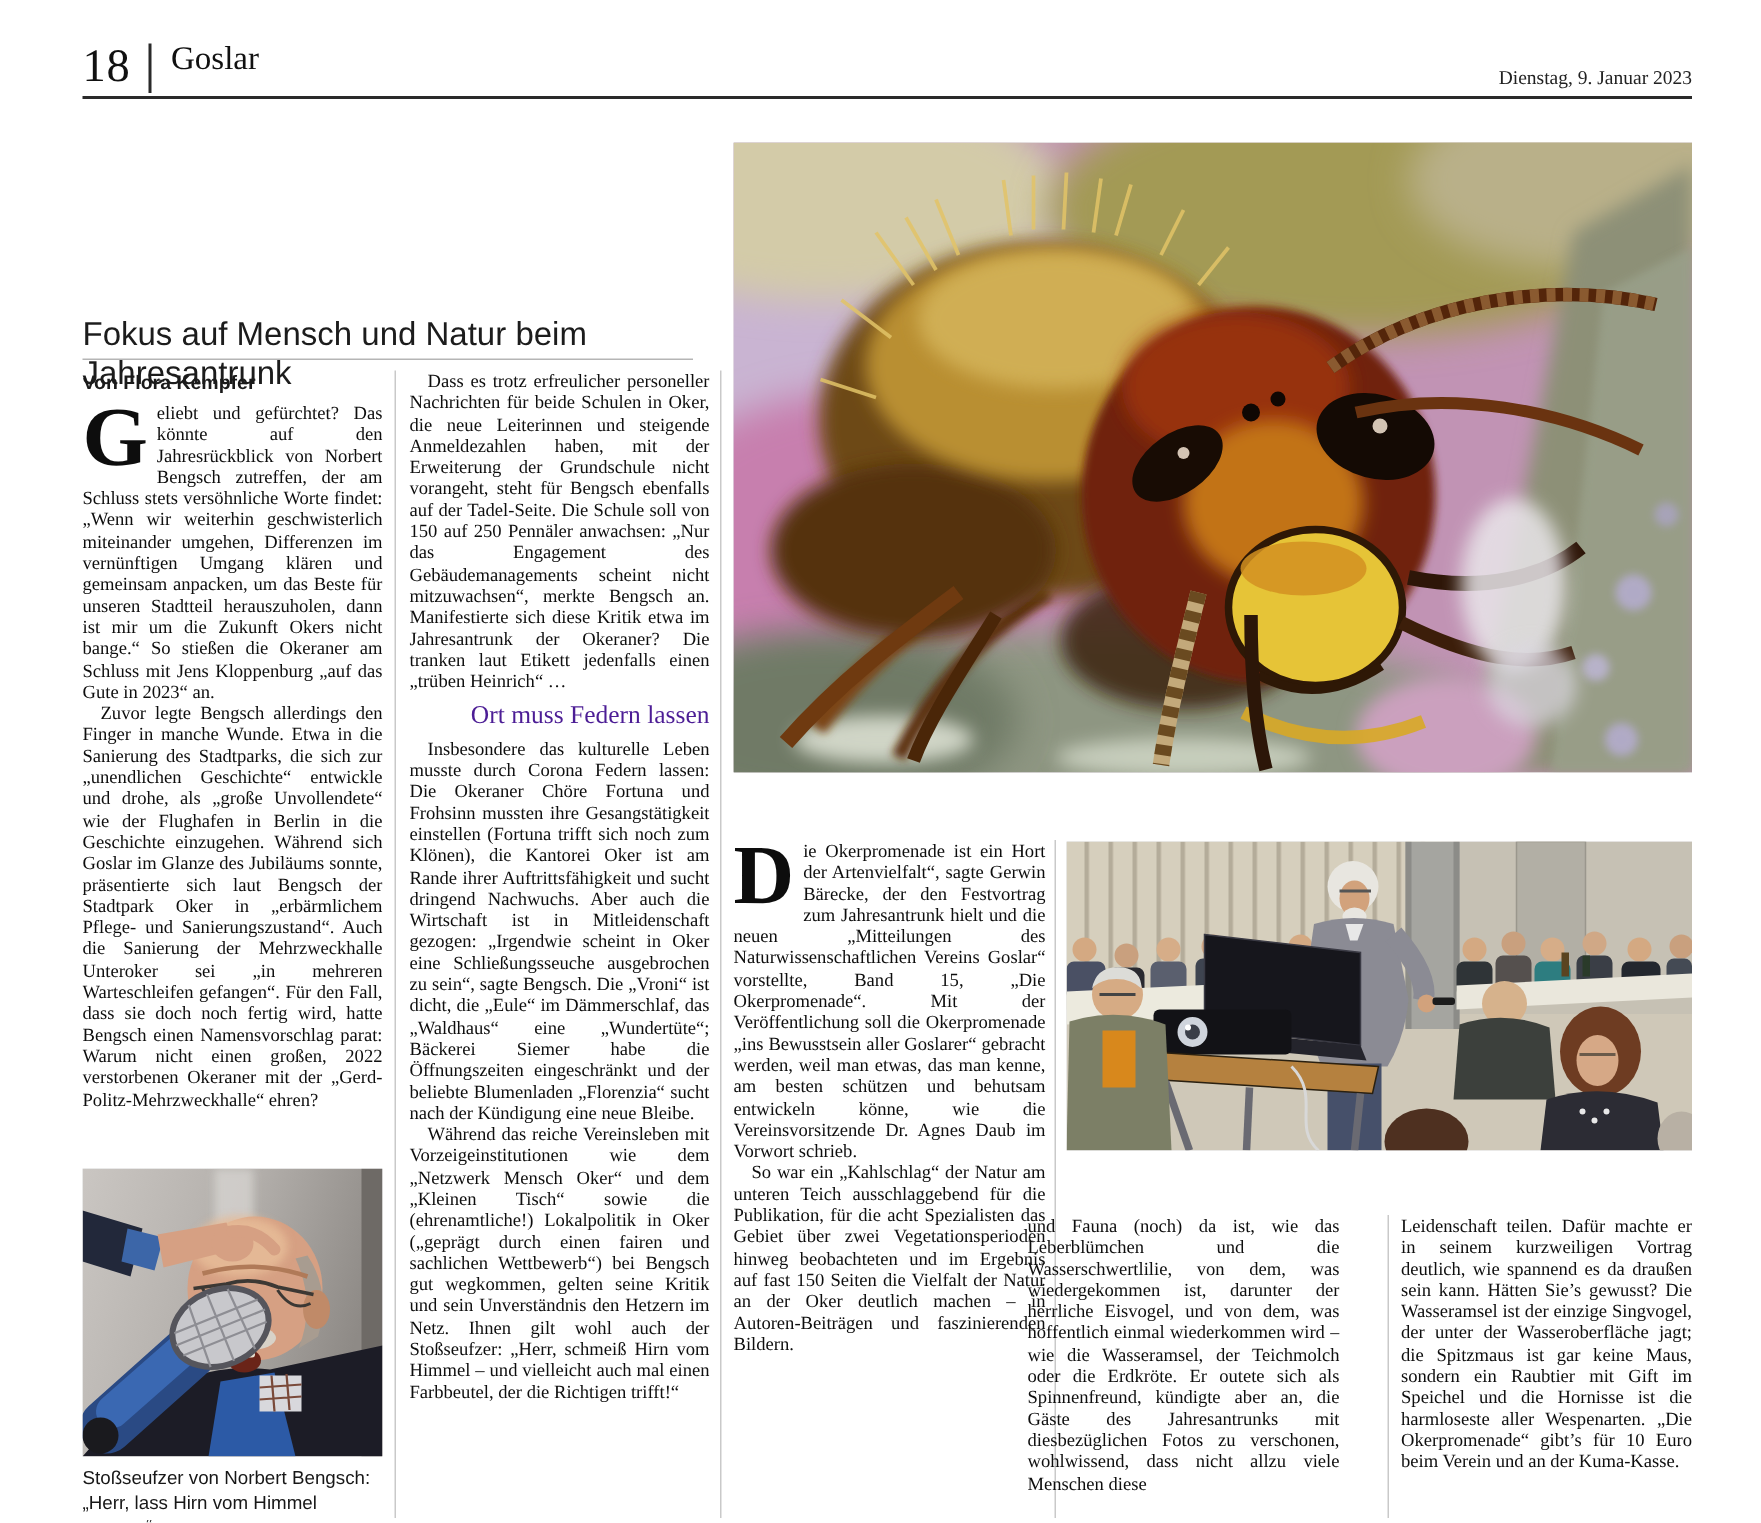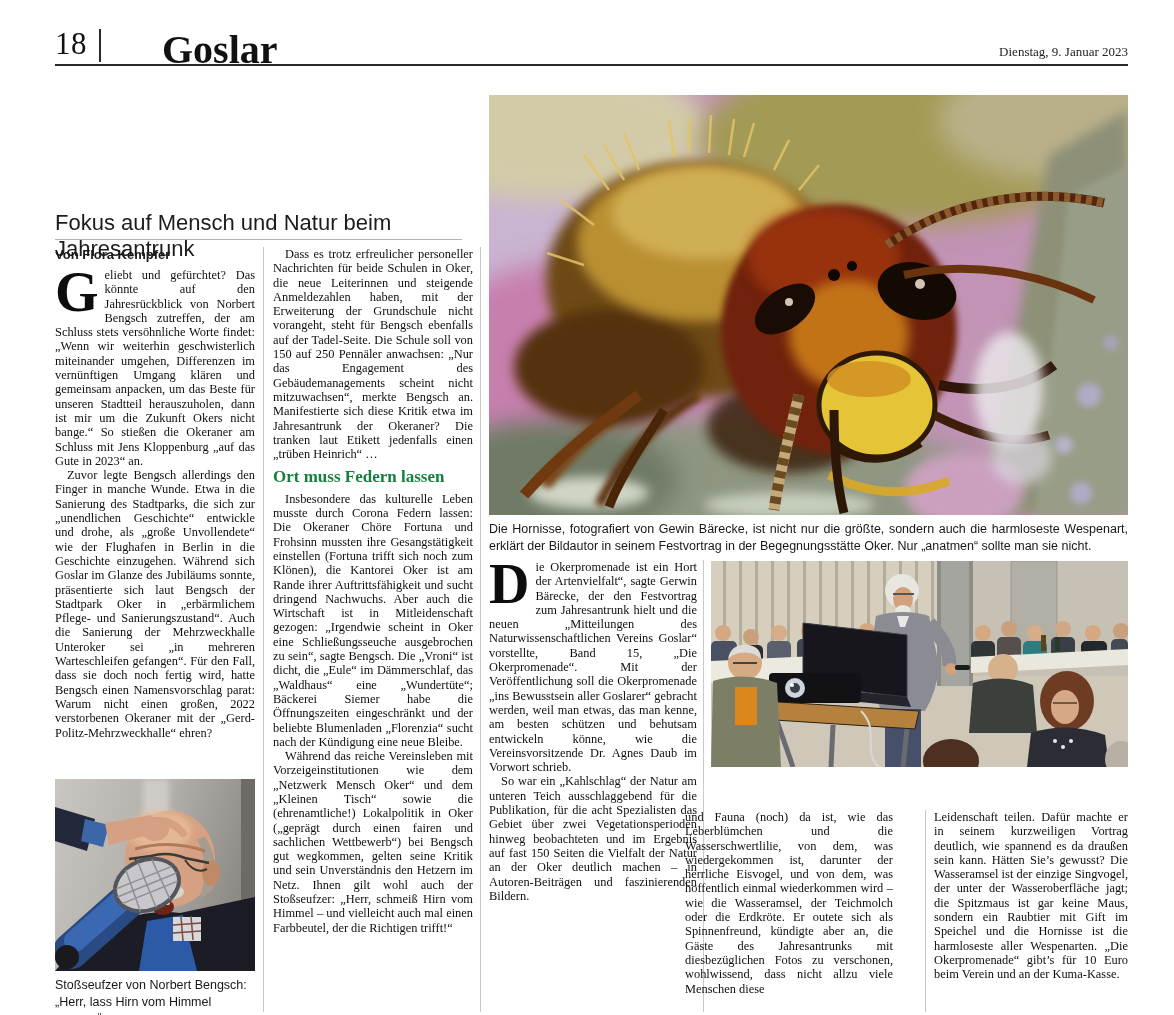--- a/index.html
+++ b/index.html
@@ -3,39 +3,39 @@
 <meta charset="utf-8">
 <style>
   html,body{margin:0;padding:0;background:#ffffff;}
   .page{position:relative;width:1174px;height:1015px;background:#fff;overflow:hidden;
         font-family:"Liberation Serif","DejaVu Serif",serif;color:#111;}
   .abs{position:absolute;}
 
   
   .pageno{left:55px;top:26px;font-size:31px;font-weight:400;letter-spacing:.5px;}
   .hdr-divider{left:99px;top:29px;width:2px;height:33px;background:#2a2a2a;}
-  .section{left:114px;top:26px;font-size:40px;font-weight:700;margin-left:48px;}
+  .section{left:114px;top:26px;font-size:22px;font-weight:400;}
   .edition-date{left:828px;top:44px;width:300px;text-align:right;font-size:13px;color:#222;}
   .hdr-rule{left:55px;top:64px;width:1073px;height:2px;background:#2a2a2a;}
 
   
   .headline{left:55px;top:92px;width:430px;font-size:45px;line-height:55px;font-weight:700;
             letter-spacing:-.5px;color:#0d0d0d;}
   .subheadline{left:55px;top:210px;width:430px;font-family:"Liberation Sans",sans-serif;
                font-size:22px;color:#1c1c1c;}
   .byline-rule{left:55px;top:239px;width:407px;height:1px;background:#b5b5b5;}
   .byline{left:55px;top:247px;font-family:"Liberation Sans",sans-serif;font-size:13px;font-weight:700;color:#1a1a1a;}
 
   
   .bodycol{font-size:12.4px;line-height:14.3px;text-align:justify;color:#0e0e0e;
            overflow:hidden;hyphens:auto;-webkit-hyphens:auto;}
   .bodycol p{margin:0;}
   .bodycol p.ind{text-indent:12px;}
   .dropcap{float:left;font-size:56px;line-height:44px;font-weight:700;padding:2px 6px 0 0;color:#0d0d0d;}
-  .crosshead{text-align:left;font-size:17px;font-weight:700;margin:9px 0 7px 0;color:#15803d;}
+  .crosshead{text-align:right;font-size:17px;font-weight:400;margin:9px 0 7px 0;color:#4c1d95;}
 
   .col1{left:55px;top:268px;width:200px;height:508px;}
   .col2{left:273px;top:247px;width:200px;height:766px;}
   .col3{left:489px;top:560px;width:208px;height:454px;}
   .col4{left:685px;top:810px;width:208px;height:204px;}
   .col5{left:934px;top:810px;width:194px;height:204px;}
 
   .vrule{width:1px;background:#c9c9c9;}
   .vr1{left:263px;top:247px;height:765px;}
   .vr2{left:480px;top:247px;height:765px;}
@@ -171,21 +171,20 @@
       <path d="M445,320 C495,345 530,350 560,340" stroke="#3c1e0a" stroke-width="9" fill="none"></path>
       <ellipse cx="520" cy="295" rx="35" ry="58" fill="#e9e6ea" filter="url(#b6)" opacity=".85"></ellipse>
       <ellipse cx="532" cy="362" rx="30" ry="28" fill="#dcd8e2" filter="url(#b6)" opacity=".7"></ellipse>
       <path d="M310,300 C300,340 290,380 285,415" stroke="#c3a97a" stroke-width="11" fill="none"></path>
       <path d="M310,300 C300,340 290,380 285,415" stroke="#6a4a20" stroke-width="11" fill="none" stroke-dasharray="7 6"></path>
       <path d="M345,315 C345,355 348,390 355,418" stroke="#2c1608" stroke-width="9" fill="none"></path>
       <path d="M150,300 C110,330 70,360 35,400" stroke="#6f3a10" stroke-width="11" fill="none"></path>
       <path d="M175,315 C150,355 130,385 120,412" stroke="#4a2608" stroke-width="9" fill="none"></path>
     </svg>
   </div>
-  <div class="abs caption cap-hornet">Die Hornisse, fotografiert von Gewin Bärecke, ist nicht nur die größte, sondern auch die harmloseste Wespenart, erklärt der Bildautor in seinem Festvortrag in der Begegnungsstätte Oker. Nur „anatmen“ sollte man sie nicht.</div>
 
   <div class="abs photo ph-pres">
     <svg viewBox="0 0 417 206" preserveAspectRatio="none">
       <defs>
         <pattern id="blinds" width="16" height="10" patternUnits="userSpaceOnUse">
           <rect width="16" height="10" fill="#d6cfbd"></rect>
             <rect x="12" width="3" height="10" fill="#b4ac9a"></rect>
         </pattern>
       </defs>
       <rect width="417" height="206" fill="#cfc8b8"></rect>

